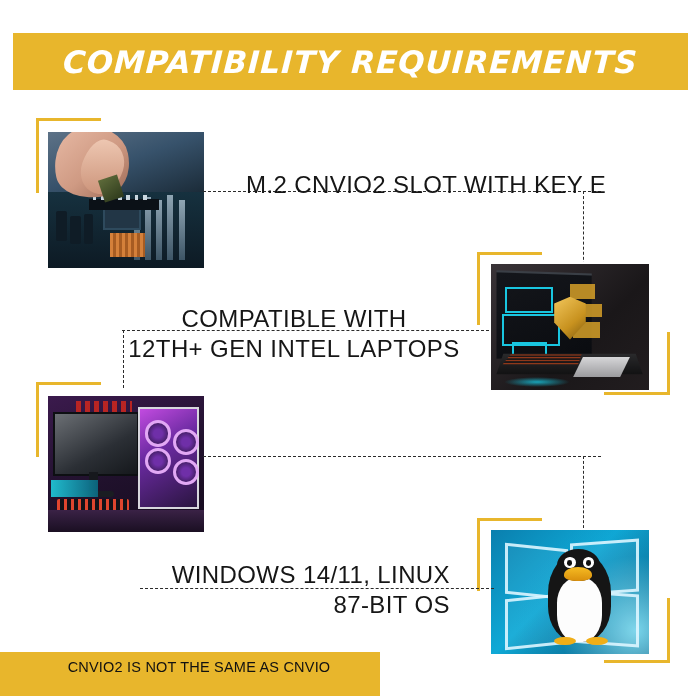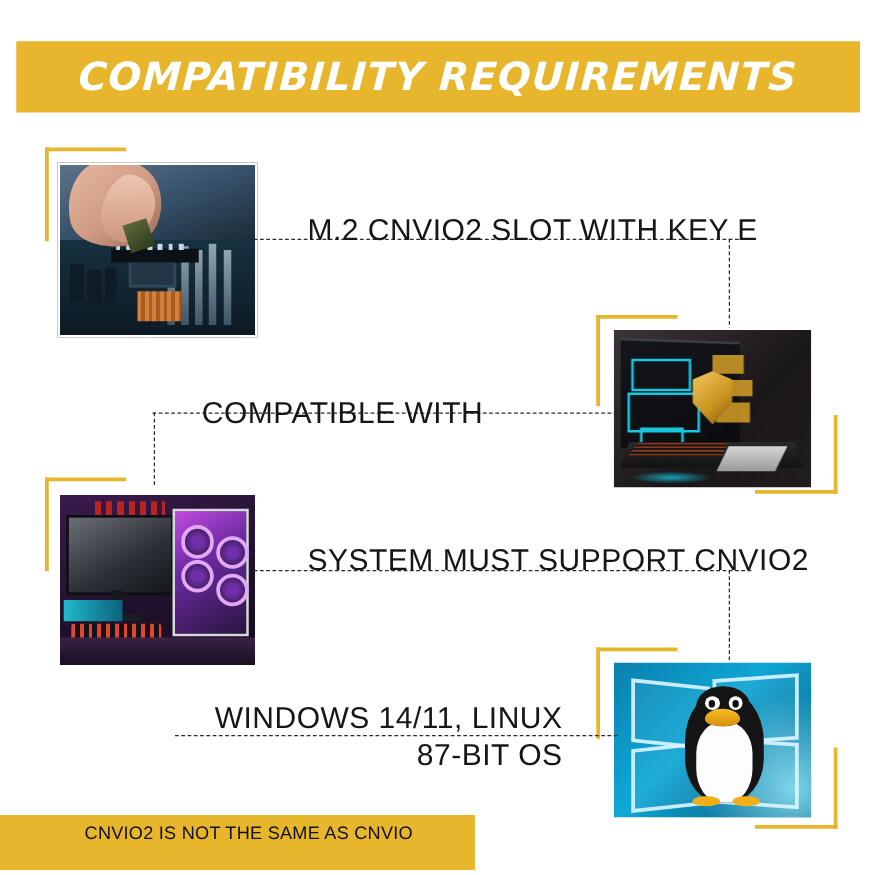--- a/index.html
+++ b/index.html
@@ -320,22 +320,23 @@
       <div class="base"></div>
       <div class="kb"></div>
       <div class="pad"></div>
       <div class="glow"></div>
     </div>
   </div>
 
   <div class="dash-h" style="left:122px;top:330px;width:372px;"></div>
   <div class="dash-v" style="left:123px;top:330px;height:58px;"></div>
 
-  <div class="caption cap-center" style="left:100px;top:304px;width:348px;margin-top:12px;">
+  <div class="caption cap-center" style="left:120px;top:304px;width:348px;">
     <span>COMPATIBLE WITH</span>
+    <span class="l2">12TH+ GEN INTEL LAPTOPS</span>
   </div>
 
   <div class="bracket tl" style="left:36px;top:382px;width:62px;height:72px;"></div>
   <div class="bracket br" style="left:125px;top:475px;width:63px;height:54px;"></div>
 
   <div class="photo pic-rgb" style="left:46px;top:394px;width:160px;height:140px;">
     <div class="px">
       <div class="redtxt"></div>
       <div class="mon"></div>
       <div class="monstand"></div>
@@ -347,23 +348,20 @@
       <div class="fan" style="left:80%;top:46%;width:13%;height:15%;"></div>
       <div class="cyan"></div>
       <div class="kbd"></div>
       <div class="desk"></div>
     </div>
   </div>
 
   <div class="dash-h" style="left:203px;top:456px;width:398px;"></div>
   <div class="dash-v" style="left:583px;top:456px;height:82px;"></div>
 
-  <div class="caption cap-left" style="left:246px;top:434px;">
-    <span>SYSTEM MUST SUPPORT CNVIO2</span>
-  </div>
 
   <div class="bracket tl" style="left:477px;top:518px;width:62px;height:70px;"></div>
   <div class="bracket br" style="left:604px;top:598px;width:63px;height:62px;"></div>
 
   <div class="photo pic-win" style="left:489px;top:528px;width:162px;height:128px;">
     <div class="px">
       <div class="beam"></div>
       <div class="pane p1"></div>
       <div class="pane p2"></div>
       <div class="pane p3"></div>

